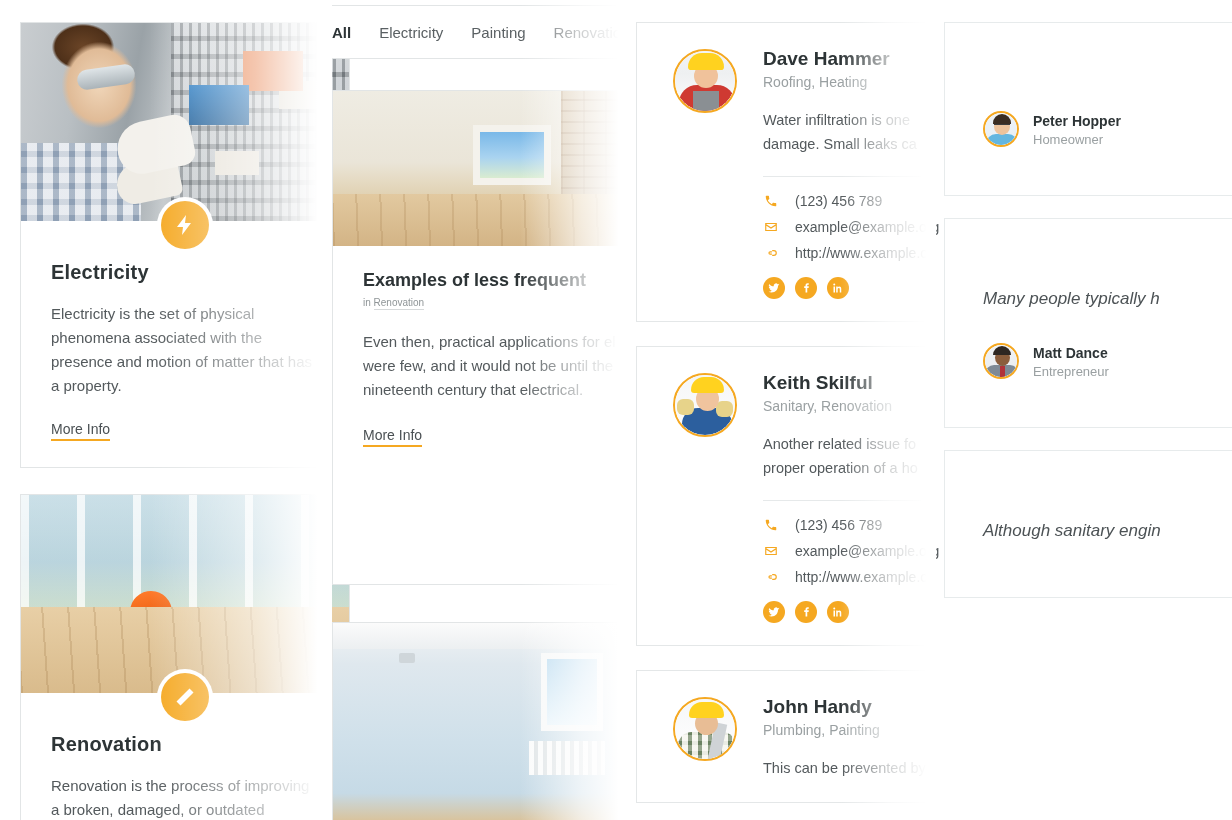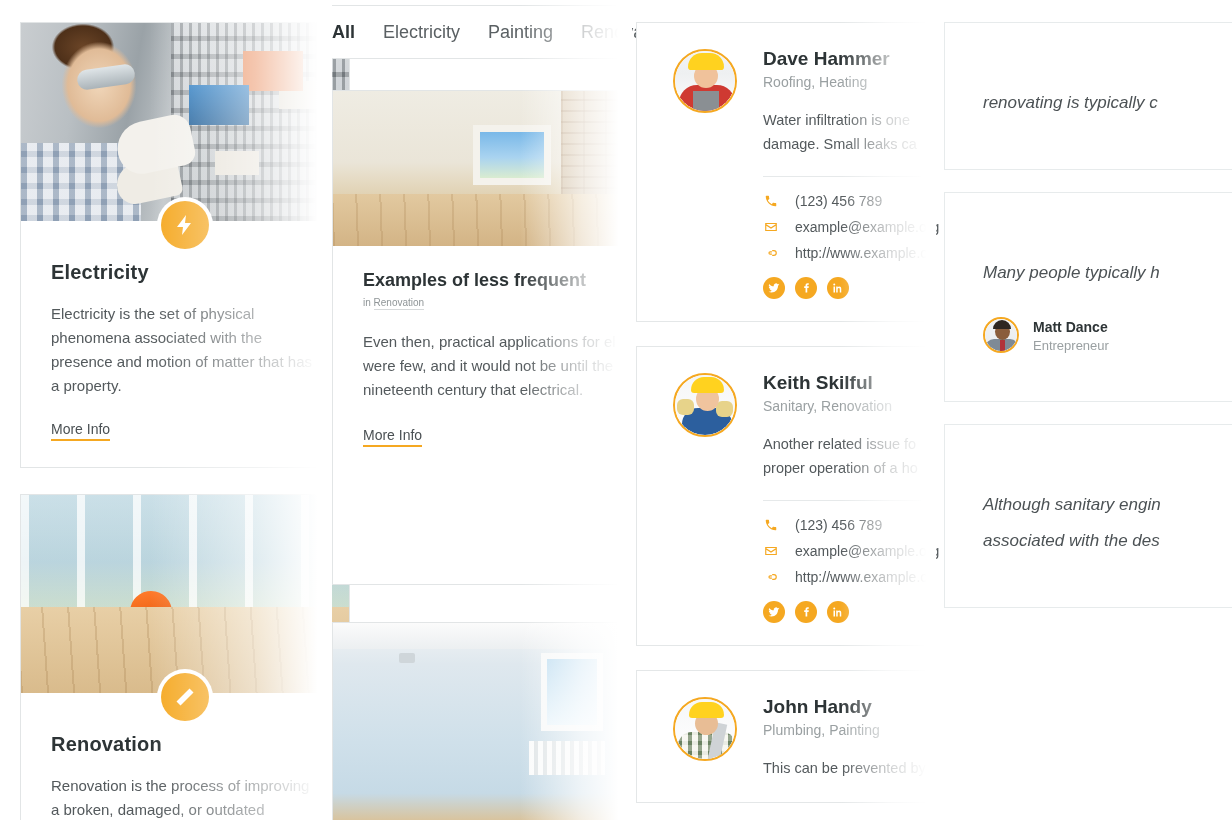--- a/index.html
+++ b/index.html
@@ -128,21 +128,21 @@
   
   .col-blog { position:absolute; left:330px; top:0; width:300px; height:820px; }
   .tabbar {
     position:absolute; left:0; top:5px; width:300px; height:54px;
     border-top: 1px solid #e2e5e6;
     border-bottom: 1px solid #e2e5e6;
     display:flex; align-items:center; gap:28px;
     padding-left: 2px;
     background:#fff;
   }
-  .tab { font-size:18px; color:#5a6063; white-space:nowrap; }
+  .tab { font-size:15px; color:#5a6063; white-space:nowrap; }
   .tab.active { font-weight:bold; color:#2d3436; }
 
   .blog-card {
     position:absolute; left:2px; width:300px;
     background:#fff; border:1px solid #e2e5e6;
   }
   .blog-card.c1 { top:90px; height:495px; }
   .blog-card.c2 { top:622px; height:300px; }
   .blog-photo { width:100%; height:155px; overflow:hidden; position:relative; }
 
@@ -520,21 +520,34 @@
         <div class="contact-desc" style="margin-top:18px">This can be prevented by</div>
       </div>
     </div>
 
   </div>
   <div class="fade-col3"></div>
 
   <div class="col-testimonials">
 
     <div class="testimonial">
-      <div class="t-quote">renovating is typically c</div>
+      <div class="t-person">
+        <div class="t-avatar">
+          <div class="t-av-in av-peter">
+              <div class="shirt"></div>
+              <div class="face"></div>
+              <div class="glass"></div>
+              <div class="hair"></div>
+            </div>
+        </div>
+        <div>
+          <div class="t-name">Peter Hopper</div>
+          <div class="t-role">Homeowner</div>
+        </div>
+      </div>
     </div>
 
     <div class="testimonial">
       <div class="t-quote">Many people typically h</div>
       <div class="t-person">
         <div class="t-avatar">
           <div class="t-av-in av-matt">
               <div class="suit"></div>
               <div class="tie"></div>
               <div class="face"></div>
@@ -543,18 +556,17 @@
         </div>
         <div>
           <div class="t-name">Matt Dance</div>
           <div class="t-role">Entrepreneur</div>
         </div>
       </div>
     </div>
 
     <div class="testimonial">
       <div class="t-quote">Although sanitary engin</div>
-      <div class="t-quote">associated with the des</div>
     </div>
 
   </div>
 
 </div>
 
 </body></html>

